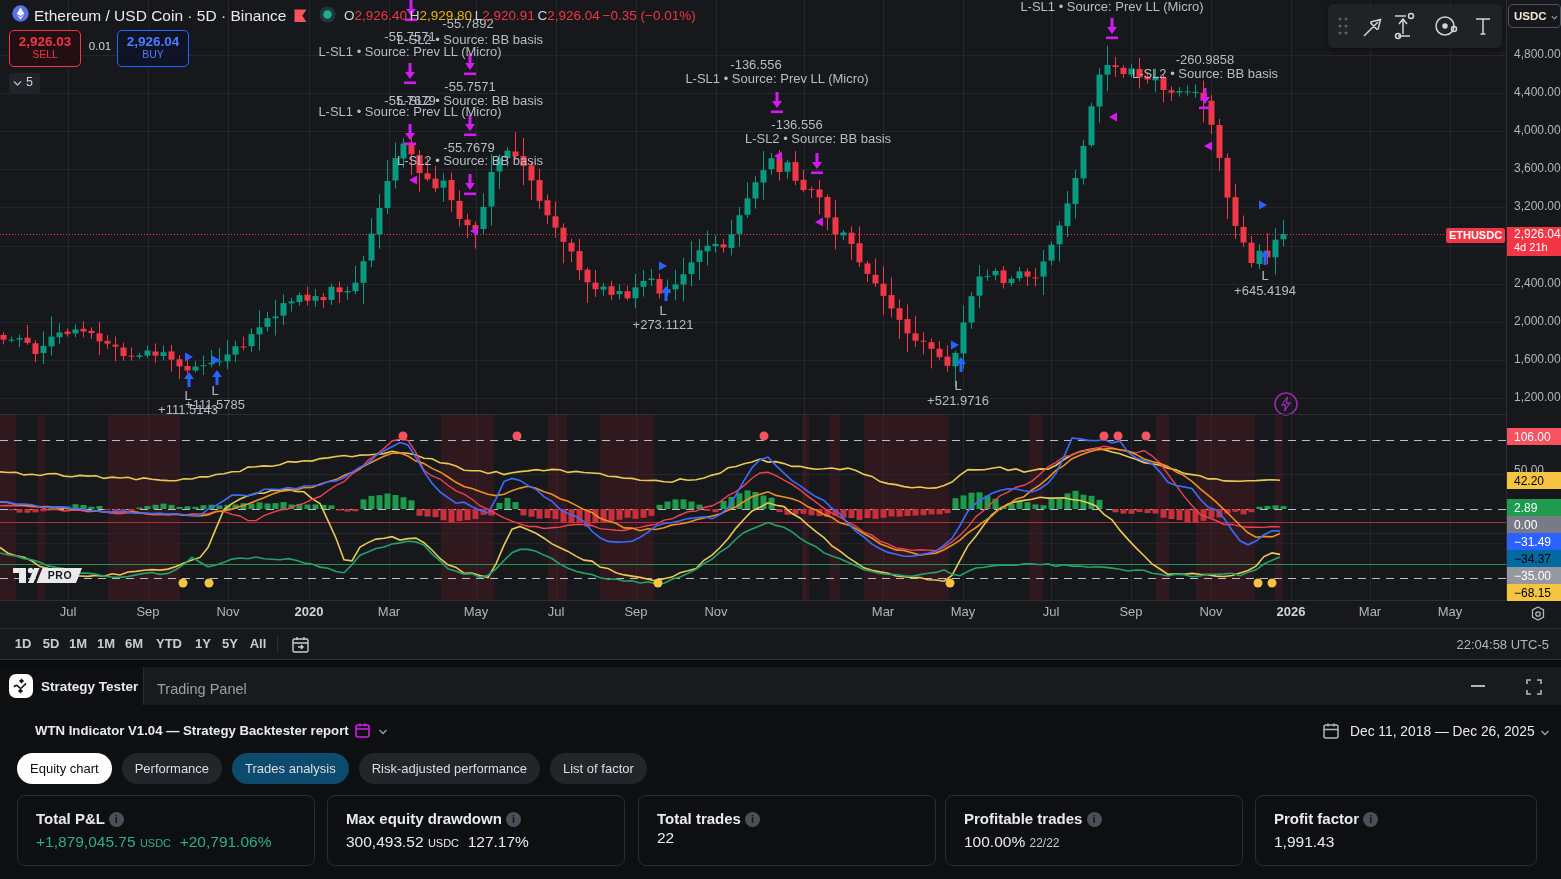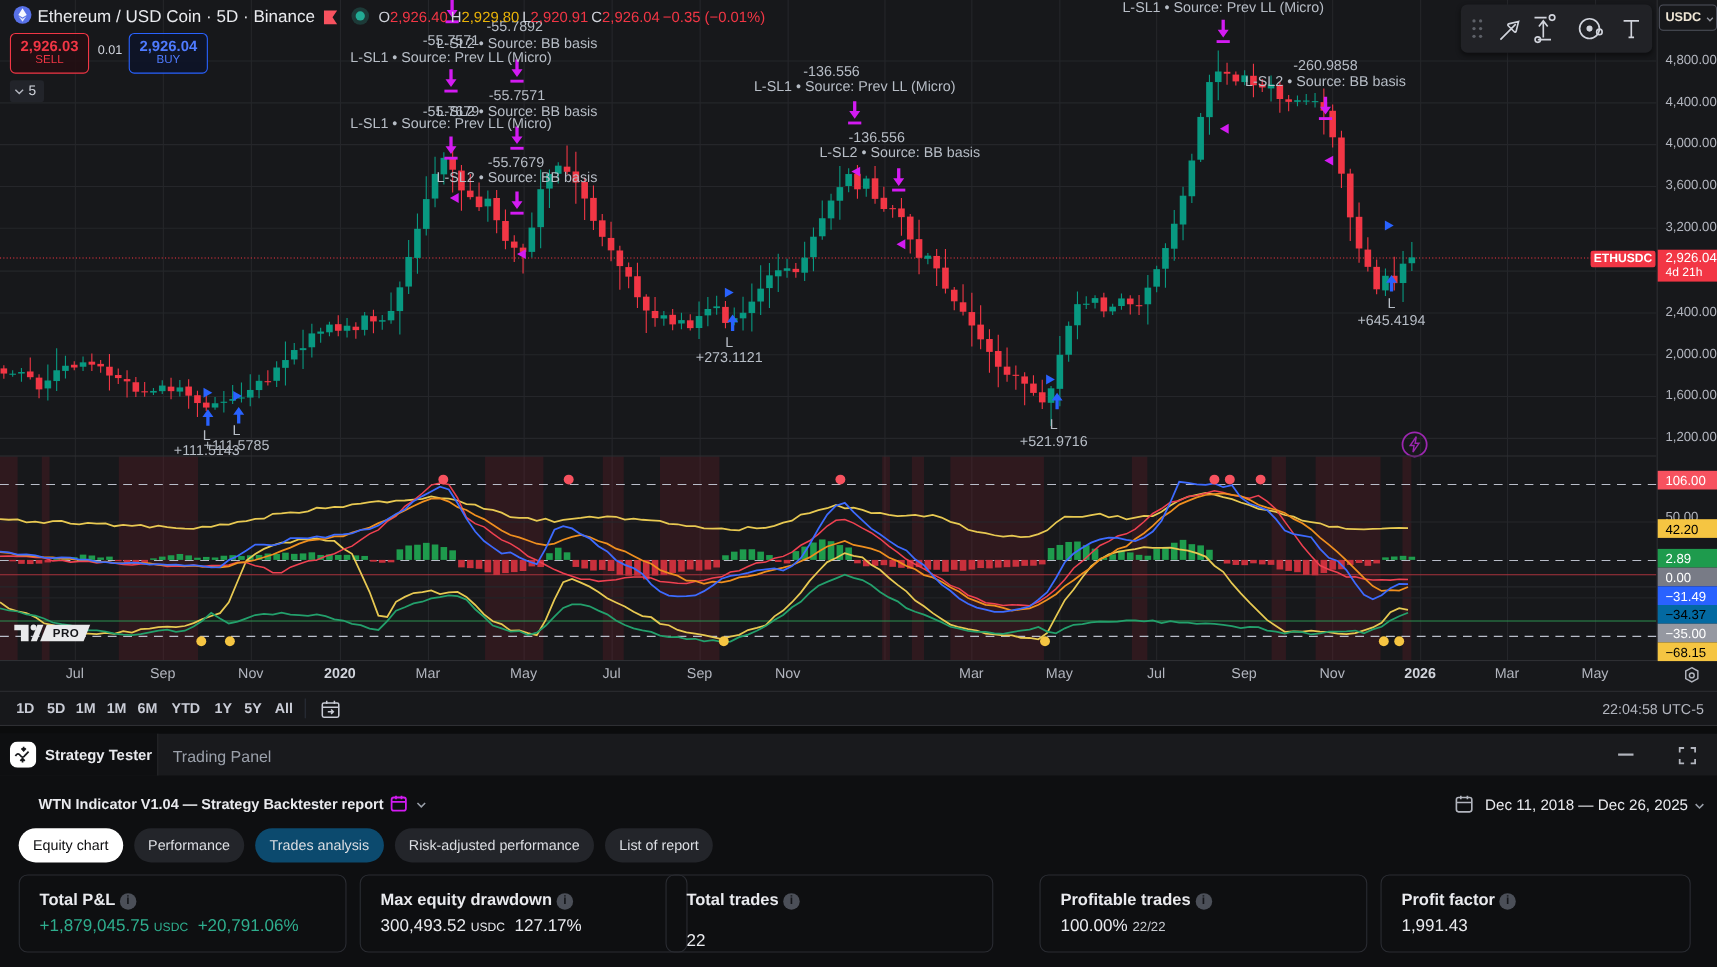--- a/index.html
+++ b/index.html
@@ -825,34 +825,34 @@
  <div style="position:absolute;left:1350px;top:64px;font-size:13.8px;color:#e9eaee">Dec 11, 2018 — Dec 26, 2025</div>
  <svg style="position:absolute;left:1540px;top:68px" width="10" height="10" viewBox="0 0 10 10" fill="none" stroke="#9aa0aa" stroke-width="1.4">
       <path d="M1.5 3 L5 6.5 L8.5 3"></path>
     </svg>
 
  <div style="position:absolute;left:17px;top:93px;display:flex;gap:10px;font-size:13px">
   <div style="background:#fff;color:#0b0c0e;border-radius:16px;padding:8px 13px;font-weight:500">Equity chart</div>
   <div style="background:#23252a;color:#dcdee3;border-radius:16px;padding:8px 13px">Performance</div>
   <div style="background:#0c4a6e;color:#dcdee3;border-radius:16px;padding:8px 13px">Trades analysis</div>
   <div style="background:#23252a;color:#dcdee3;border-radius:16px;padding:8px 13px">Risk-adjusted performance</div>
-  <div style="background:#23252a;color:#dcdee3;border-radius:16px;padding:8px 13px">List of report</div>
+  <div style="background:#23252a;color:#dcdee3;border-radius:16px;padding:8px 13px">List of factor</div>
  </div>
 
  <div style="position:absolute;left:17px;top:135px;width:298px;height:71px;border:1px solid #2a2c32;border-radius:8px;padding:14px 0 0 18px">
    <div style="font-size:15px;color:#e9eaee;font-weight:bold">Total P&amp;L <span style="display:inline-block;width:15px;height:15px;border-radius:50%;background:#4b4f58;color:#14161a;font-size:11px;font-weight:bold;text-align:center;line-height:15px;vertical-align:1px">i</span></div>
    <div style="font-size:15.5px;margin-top:6px"><span style="color:#2eae8e">+1,879,045.75 <span style="font-size:11px">USDC</span>&nbsp; +20,791.06%</span></div>
  </div>
  <div style="position:absolute;left:327px;top:135px;width:298px;height:71px;border:1px solid #2a2c32;border-radius:8px;padding:14px 0 0 18px">
    <div style="font-size:15px;color:#e9eaee;font-weight:bold">Max equity drawdown <span style="display:inline-block;width:15px;height:15px;border-radius:50%;background:#4b4f58;color:#14161a;font-size:11px;font-weight:bold;text-align:center;line-height:15px;vertical-align:1px">i</span></div>
    <div style="font-size:15.5px;margin-top:6px"><span style="color:#e9eaee">300,493.52 <span style="font-size:11px">USDC</span>&nbsp; 127.17%</span></div>
  </div>
- <div style="position:absolute;left:605px;top:135px;width:298px;height:71px;border:1px solid #2a2c32;border-radius:8px;padding:14px 0 0 18px">
+ <div style="position:absolute;left:638px;top:135px;width:298px;height:71px;border:1px solid #2a2c32;border-radius:8px;padding:14px 0 0 18px">
    <div style="font-size:15px;color:#e9eaee;font-weight:bold">Total trades <span style="display:inline-block;width:15px;height:15px;border-radius:50%;background:#4b4f58;color:#14161a;font-size:11px;font-weight:bold;text-align:center;line-height:15px;vertical-align:1px">i</span></div>
-   <div style="font-size:15.5px;margin-top:20px"><span style="color:#e9eaee">22</span></div>
+   <div style="font-size:15.5px;margin-top:2px"><span style="color:#e9eaee">22</span></div>
  </div>
  <div style="position:absolute;left:945px;top:135px;width:298px;height:71px;border:1px solid #2a2c32;border-radius:8px;padding:14px 0 0 18px">
    <div style="font-size:15px;color:#e9eaee;font-weight:bold">Profitable trades <span style="display:inline-block;width:15px;height:15px;border-radius:50%;background:#4b4f58;color:#14161a;font-size:11px;font-weight:bold;text-align:center;line-height:15px;vertical-align:1px">i</span></div>
    <div style="font-size:15.5px;margin-top:6px"><span style="color:#e9eaee">100.00% <span style="font-size:12px;color:#c6c9cf">22/22</span></span></div>
  </div>
  <div style="position:absolute;left:1255px;top:135px;width:282px;height:71px;border:1px solid #2a2c32;border-radius:8px;padding:14px 0 0 18px">
    <div style="font-size:15px;color:#e9eaee;font-weight:bold">Profit factor <span style="display:inline-block;width:15px;height:15px;border-radius:50%;background:#4b4f58;color:#14161a;font-size:11px;font-weight:bold;text-align:center;line-height:15px;vertical-align:1px">i</span></div>
    <div style="font-size:15.5px;margin-top:6px"><span style="color:#e9eaee">1,991.43</span></div>
  </div>
 </div>

